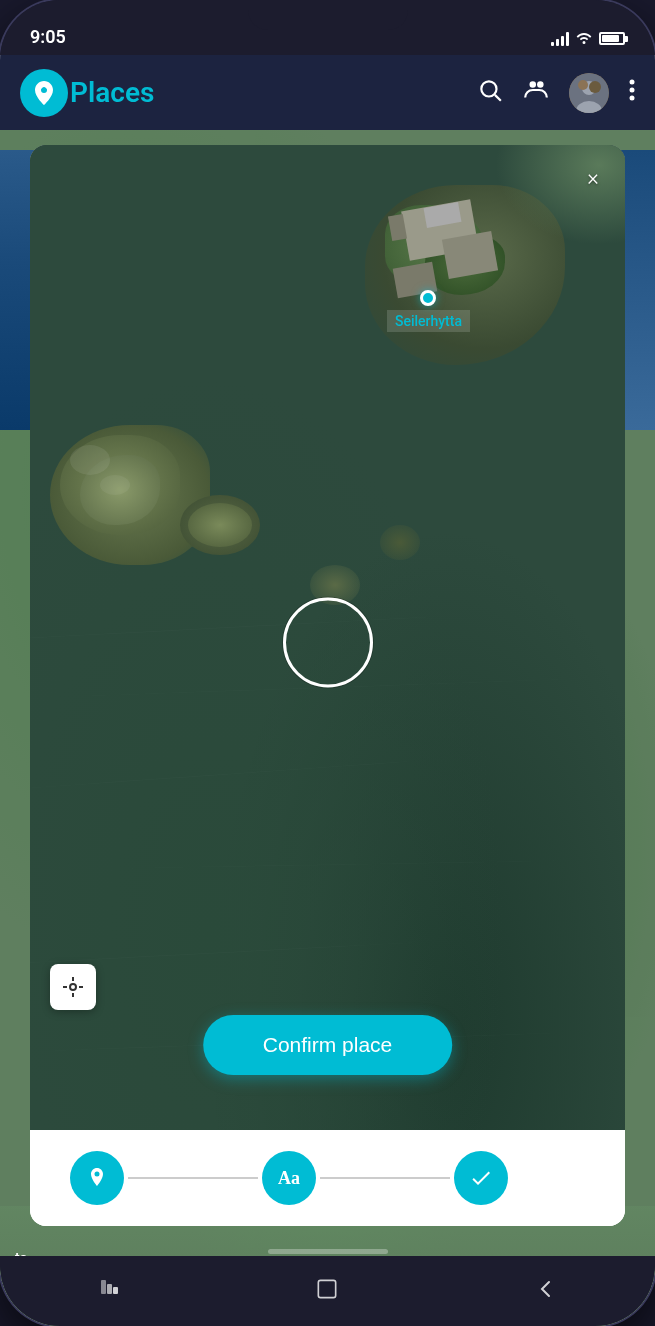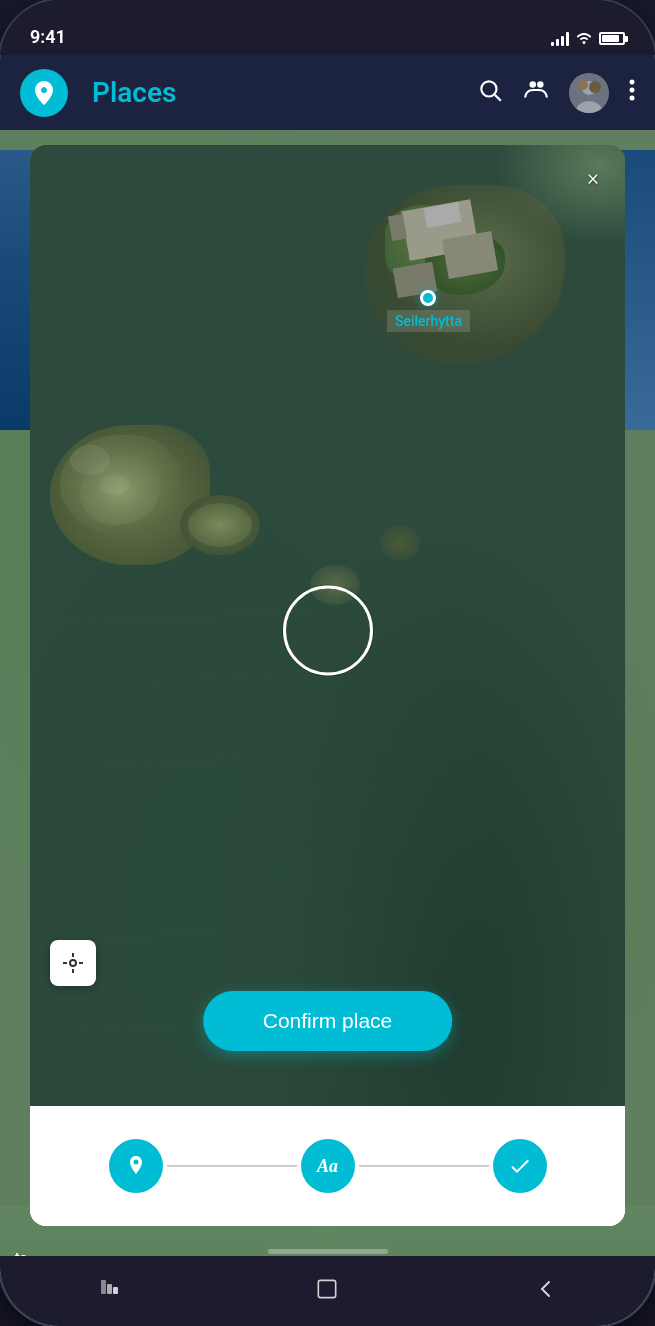--- a/index.html
+++ b/index.html
@@ -123,21 +123,21 @@
       overflow: hidden;
     }
 
     
     .app-header {
       background: #1c2340;
       height: 75px;
       display: flex;
       align-items: center;
       padding: 0 20px;
-      gap: 24px;
+      gap: 2px;
     }
 
     .app-logo {
       width: 48px;
       height: 48px;
       background: #00bcd4;
       border-radius: 50%;
       display: flex;
       align-items: center;
       justify-content: center;
@@ -476,28 +476,26 @@
       padding: 18px 60px;
       font-size: 21px;
       font-weight: 500;
       white-space: nowrap;
       cursor: pointer;
       box-shadow: 0 4px 15px rgba(0,188,212,0.4);
     }
 
     
     .step-indicator {
-      height: 120px;
+      height: 96px;
       background: white;
       display: flex;
       align-items: center;
-      justify-content: center;
       gap: 0;
       padding: 0 40px;
-      font-style: italic;
     }
 
     .step-item {
       display: flex;
       flex-direction: column;
       align-items: center;
       position: relative;
     }
 
     .step-circle {
@@ -576,21 +574,21 @@
     }
   </style>
 </head>
 <body>
 
 <div class="phone-frame">
 
   <div class="notch"></div>
 
   <div class="status-bar">
-    <span class="status-time">9:41</span>
+    <span class="status-time">9:05</span>
     <div class="status-icons">
       <div class="signal-bars">
         <span></span>
           <span></span>
           <span></span>
           <span></span>
       </div>
       <span class="wifi-icon">
         <svg width="18" height="14" viewBox="0 0 18 14" fill="white">
           <path d="M9 11a1.5 1.5 0 110 3 1.5 1.5 0 010-3zm0-4a5.5 5.5 0 014.243 2L12 10.25A3.5 3.5 0 009 9a3.5 3.5 0 00-3 1.25L4.757 9A5.5 5.5 0 019 7zm0-4a9.5 9.5 0 017.35 3.5L15.1 7.75A7.5 7.5 0 009 5a7.5 7.5 0 00-6.1 2.75L1.65 6.5A9.5 9.5 0 019 3z"></path>

